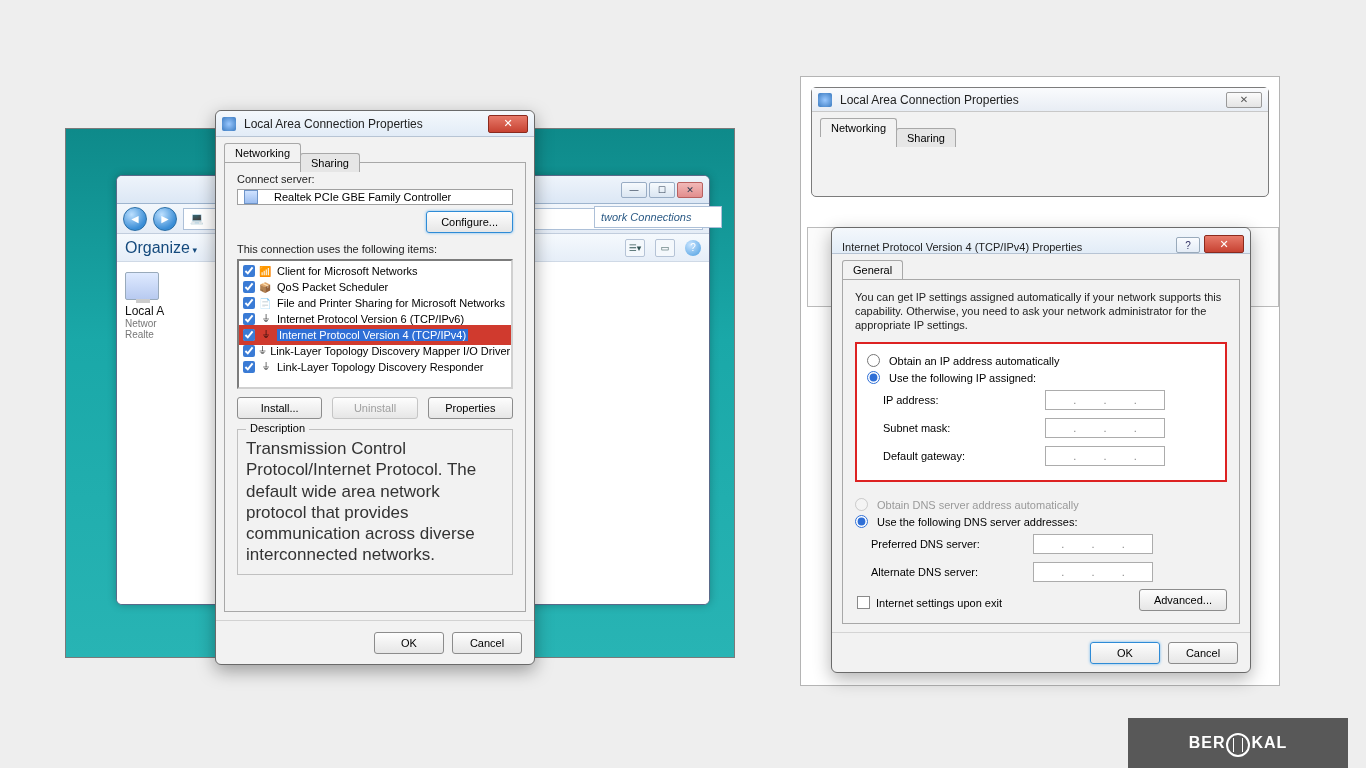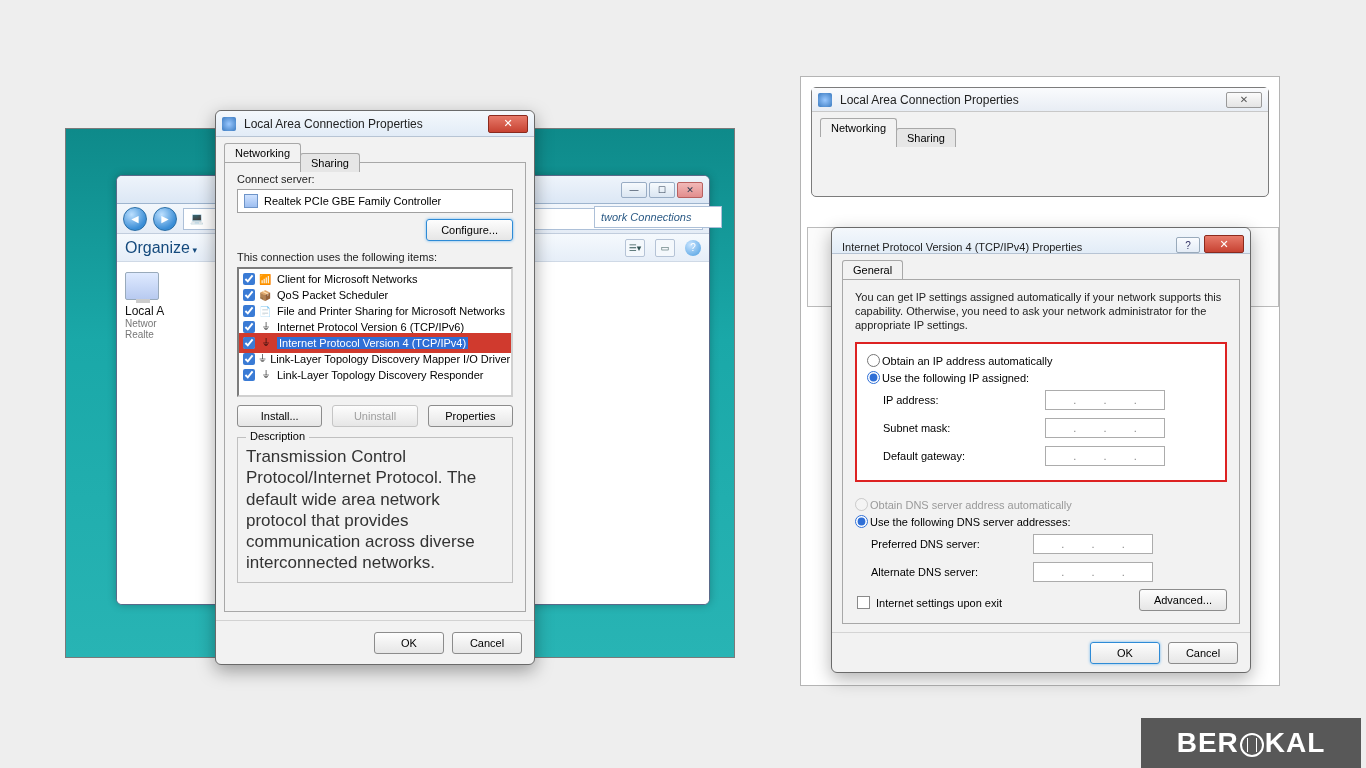--- a/index.html
+++ b/index.html
@@ -136,22 +136,22 @@
 }
 .tab.inactive { background: #e6e6e6; position: relative; top: 10px;}
 .tab-body {
   flex:1; margin: 0 8px 8px 8px;
   border: 1px solid #a8a8a8;
   background: #f2f2f2; padding: 10px 12px;
   overflow: hidden;
 }
 .lbl { font-size: 11px; color:#222; margin-bottom: 4px;}
 .adapter-box {
-  height: 24px; border: 1px solid #a0a0a0; background:#fff;
-  display:flex; align-items:center; padding: 0 6px; gap:6px;
+  height: 16px; border: 1px solid #a0a0a0; background:#fff;
+  display:flex; align-items:center; padding: 0 6px; gap:16px;
 }
 .adapter-ico { width:14px;height:14px;background:linear-gradient(#cfe2ff,#9dbef0);border:1px solid #6e94c8;}
 .btn {
   height: 22px; padding: 0 14px; font-size: 11px;
   background: linear-gradient(#fdfdfd,#e6e6e6);
   border: 1px solid #8c8c8c; border-radius: 3px;
   display:inline-flex; align-items:center; justify-content:center;
 }
 .btn.default-glow { border-color: #2e8bd6; box-shadow: 0 0 3px #6fb7f0;}
 .btn:disabled, .btn.disabled { color:#a0a0a0; border-color:#c5c5c5;}
@@ -200,43 +200,43 @@
   width: 420px; height: 446px;
   background: #f2f2f2; border: 1px solid #6a6a6a; border-radius:6px;
   box-shadow: 0 6px 18px rgba(0,0,0,.3);
   display:flex; flex-direction:column;
 }
 .tcpip-title { height:26px; display:flex; align-items:flex-end; padding:0 6px; background:linear-gradient(#f4f8fc,#e2ecf7); border-bottom:1px solid #b7c4d4; border-radius:6px 6px 0 0;}
 .help-btn { width:24px;height:16px;border:1px solid #9ab;background:linear-gradient(#fafcff,#e4ecf6);margin-left:auto;margin-right:4px;border-radius:2px;display:flex;align-items:center;justify-content:center;font-size:10px;color:#336;}
 .tcpip-body { margin: 0 10px 8px 10px; flex:1; border:1px solid #a8a8a8; padding: 10px 12px; background:#f2f2f2;}
 .intro { font-size:11px; color:#222; line-height:1.28; margin-bottom:10px;}
 .red-box { border: 2px solid #d22; background:#fff; padding: 8px 10px 10px 10px; margin-bottom:10px;}
-.radio-row { display:flex; align-items:center; gap:2px; font-size:11px; padding:2px 0;}
+.radio-row { display:flex; align-items:center; gap:9px; font-size:11px; padding:2px 0;}
 .radio-row input[type=radio]{ accent-color:#2f6fd6;}
 .radio-row.disabled { color:#9a9a9a;}
 .field-row { display:flex; align-items:center; padding:4px 0 4px 16px; gap:12px;}
 .field-label { width: 150px; font-size:11px;}
 .ip-field {
   width: 120px; height:20px; border:1px solid #acacac; background:#fff;
   display:flex; align-items:center; justify-content:space-evenly;
   font-size:11px; color:#888;
 }
 .dns-group { padding: 4px 0 0 0;}
 .val-row { display:flex; align-items:center; gap:6px; margin-top:10px; padding-left:2px;}
 .val-row .chk { width:13px;height:13px;border:1px solid #8a8a8a;background:#fff;}
 .adv-row { display:flex; justify-content:flex-end; margin-top:-20px;}
 .tcpip-footer { height:40px; display:flex; justify-content:flex-end; align-items:center; gap:8px; padding:0 12px; border-top:1px solid #d4d4d4;}
 
 
 .brand {
-  position:absolute; right:5px; bottom:0;
+  position:absolute; right:18px; bottom:0;
   width: 220px; height: 50px;
   background: #585858; color:#fff;
   display:flex; align-items:center; justify-content:center;
-  font-size: 28px; font-weight: 600; letter-spacing: 1px;
+  font-size: 16px; font-weight: 600; letter-spacing: 1px;
   font-family: "Segoe UI", sans-serif;
 }
 .brand .o {
   display:inline-flex; width:24px;height:24px;
   border: 2px solid #fff; border-radius:50%;
   align-items:center; justify-content:center;
   margin: 0 1px; position:relative; top:2px;
 }
 .brand .o::before{content:"";width:8px;height:14px;border-left:1.5px solid #fff;border-right:1.5px solid #fff;}
 </style>

